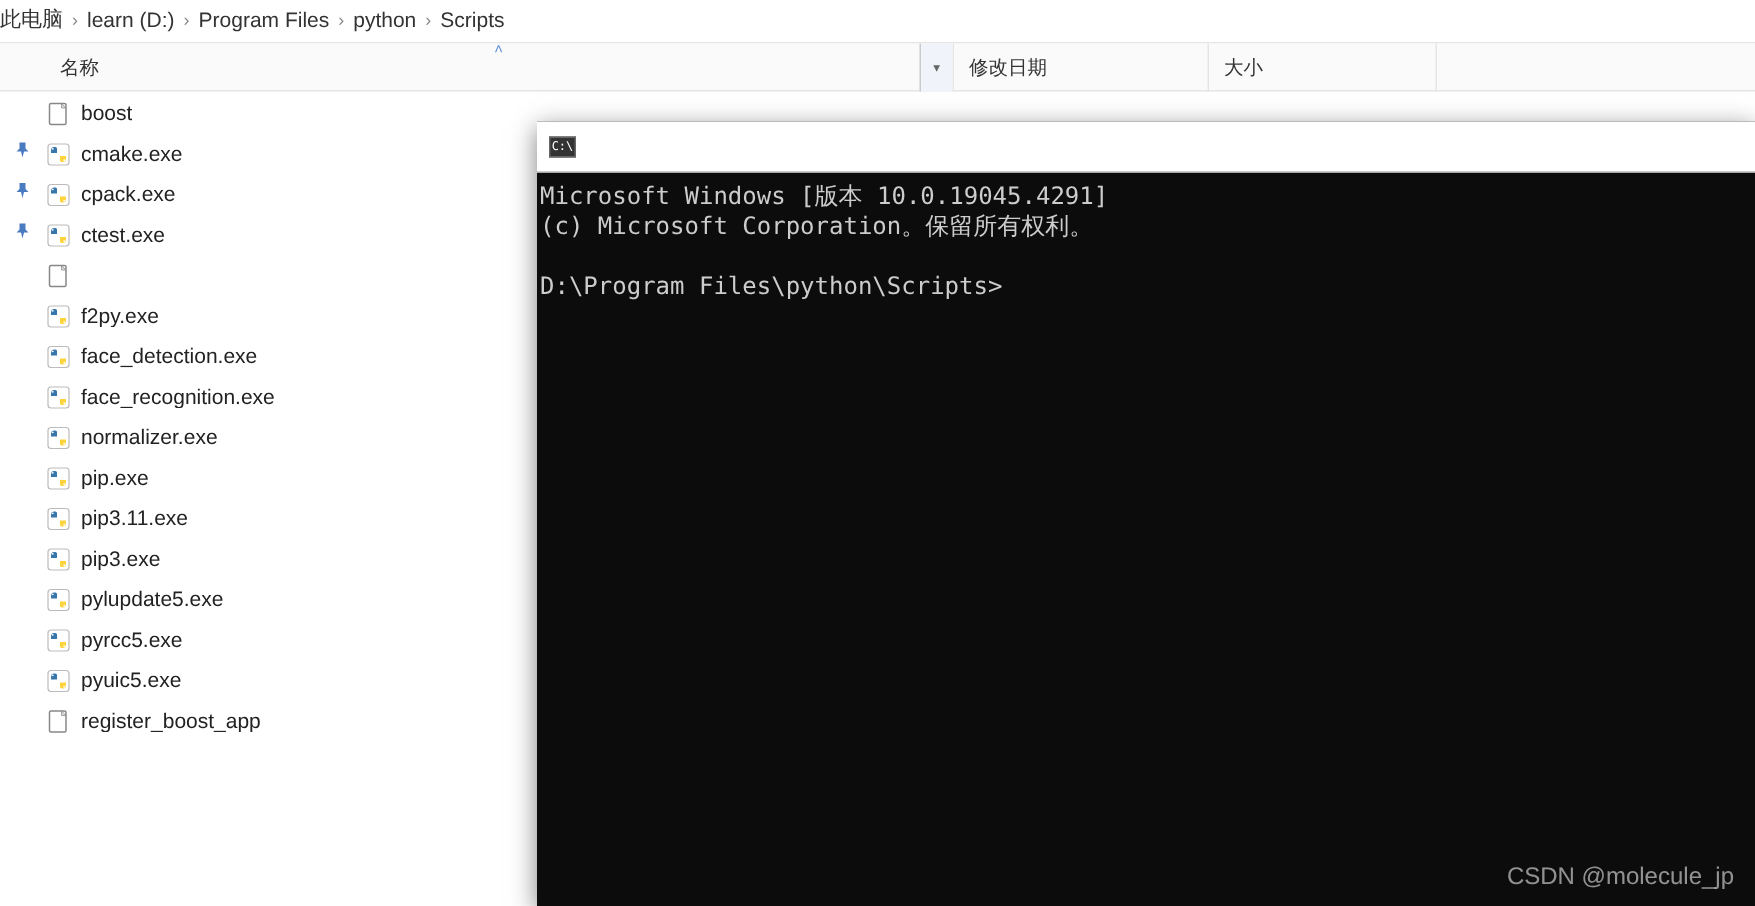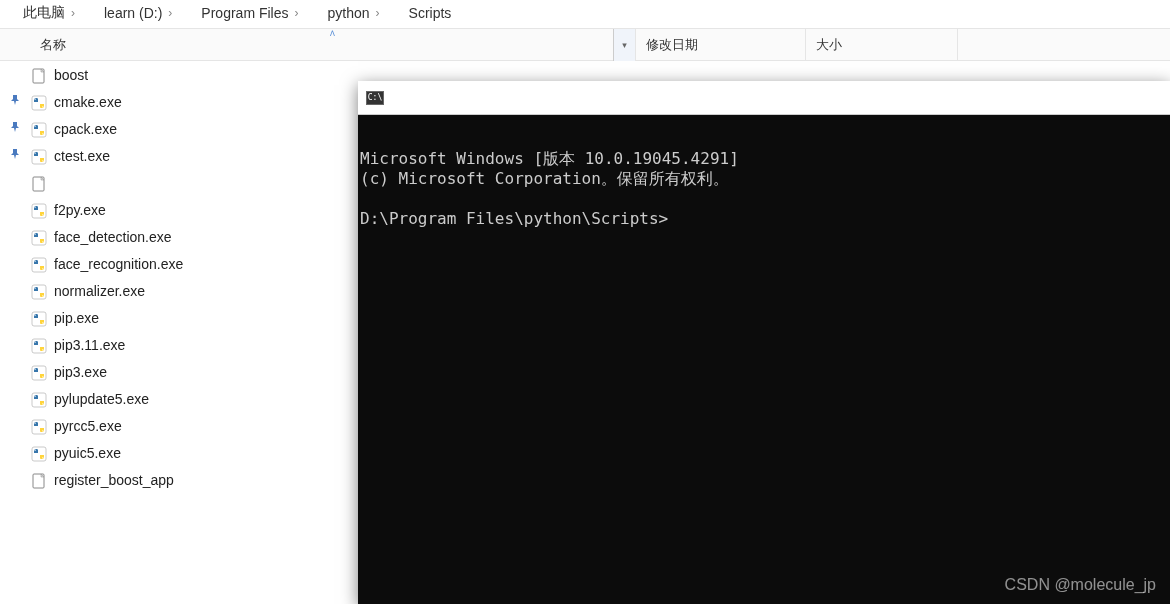--- a/index.html
+++ b/index.html
@@ -14,21 +14,21 @@
     }
     .breadcrumb {
       display: flex;
       align-items: center;
       padding: 4px 0 6px 0;
       color: #333;
       font-size: 14px;
       gap: 6px;
     }
     .breadcrumb span.sep { color: #888; font-size: 12px; }
-    .breadcrumb span.crumb { cursor: pointer; margin-left: 23px; }
+    .breadcrumb span.crumb { cursor: pointer; }
     .divider { border-top: 1px solid #e5e5e5; }
     .columns {
       display: flex;
       align-items: center;
       border-bottom: 1px solid #e5e5e5;
       background: #fafafa;
       height: 32px;
       padding-left: 30px;
     }
     .col {
@@ -139,21 +139,20 @@
     }
     .cmd-body {
       flex: 1;
       padding: 6px 2px;
       font-family: "NSimSun", "SimSun", "Consolas", monospace;
       font-size: 16px;
       color: #ccc;
       line-height: 1.25;
       white-space: pre;
       overflow: hidden;
-      margin-top: 28px;
     }
     .watermark {
       position: absolute;
       right: 14px;
       bottom: 10px;
       color: rgba(255,255,255,0.55);
       font-size: 16px;
       font-family: "Segoe UI", sans-serif;
     }
     svg { display: block; }

